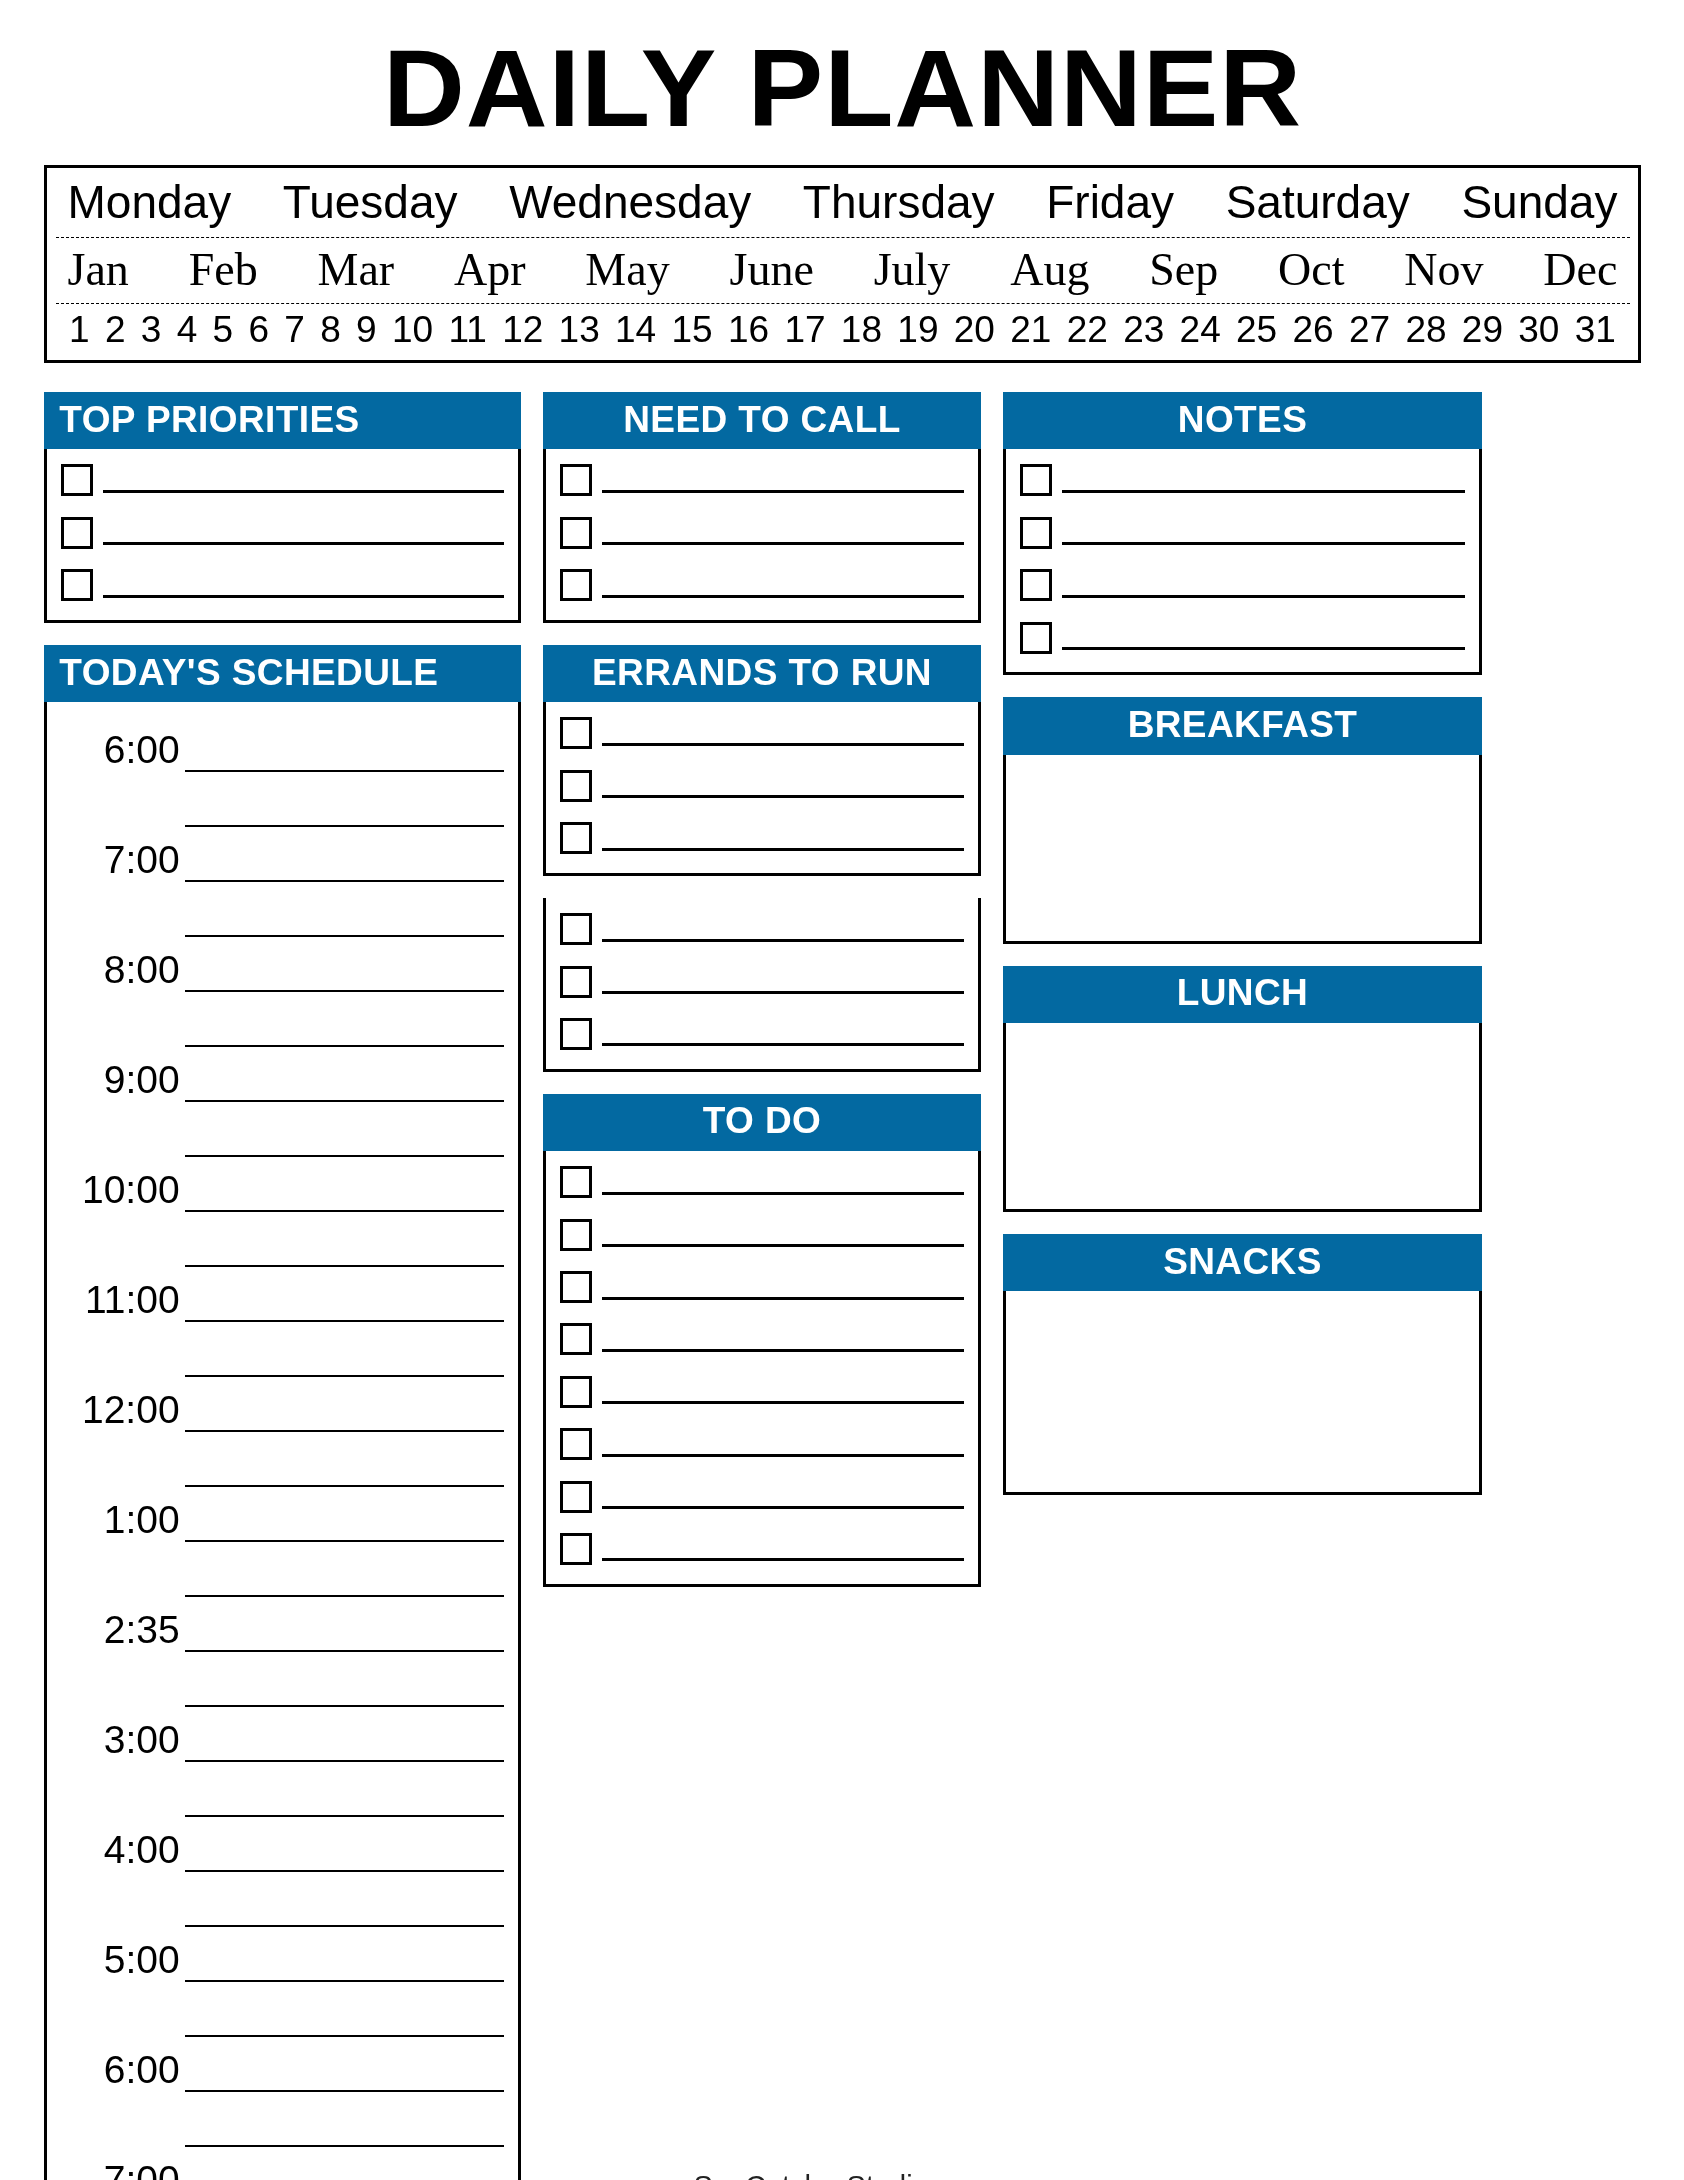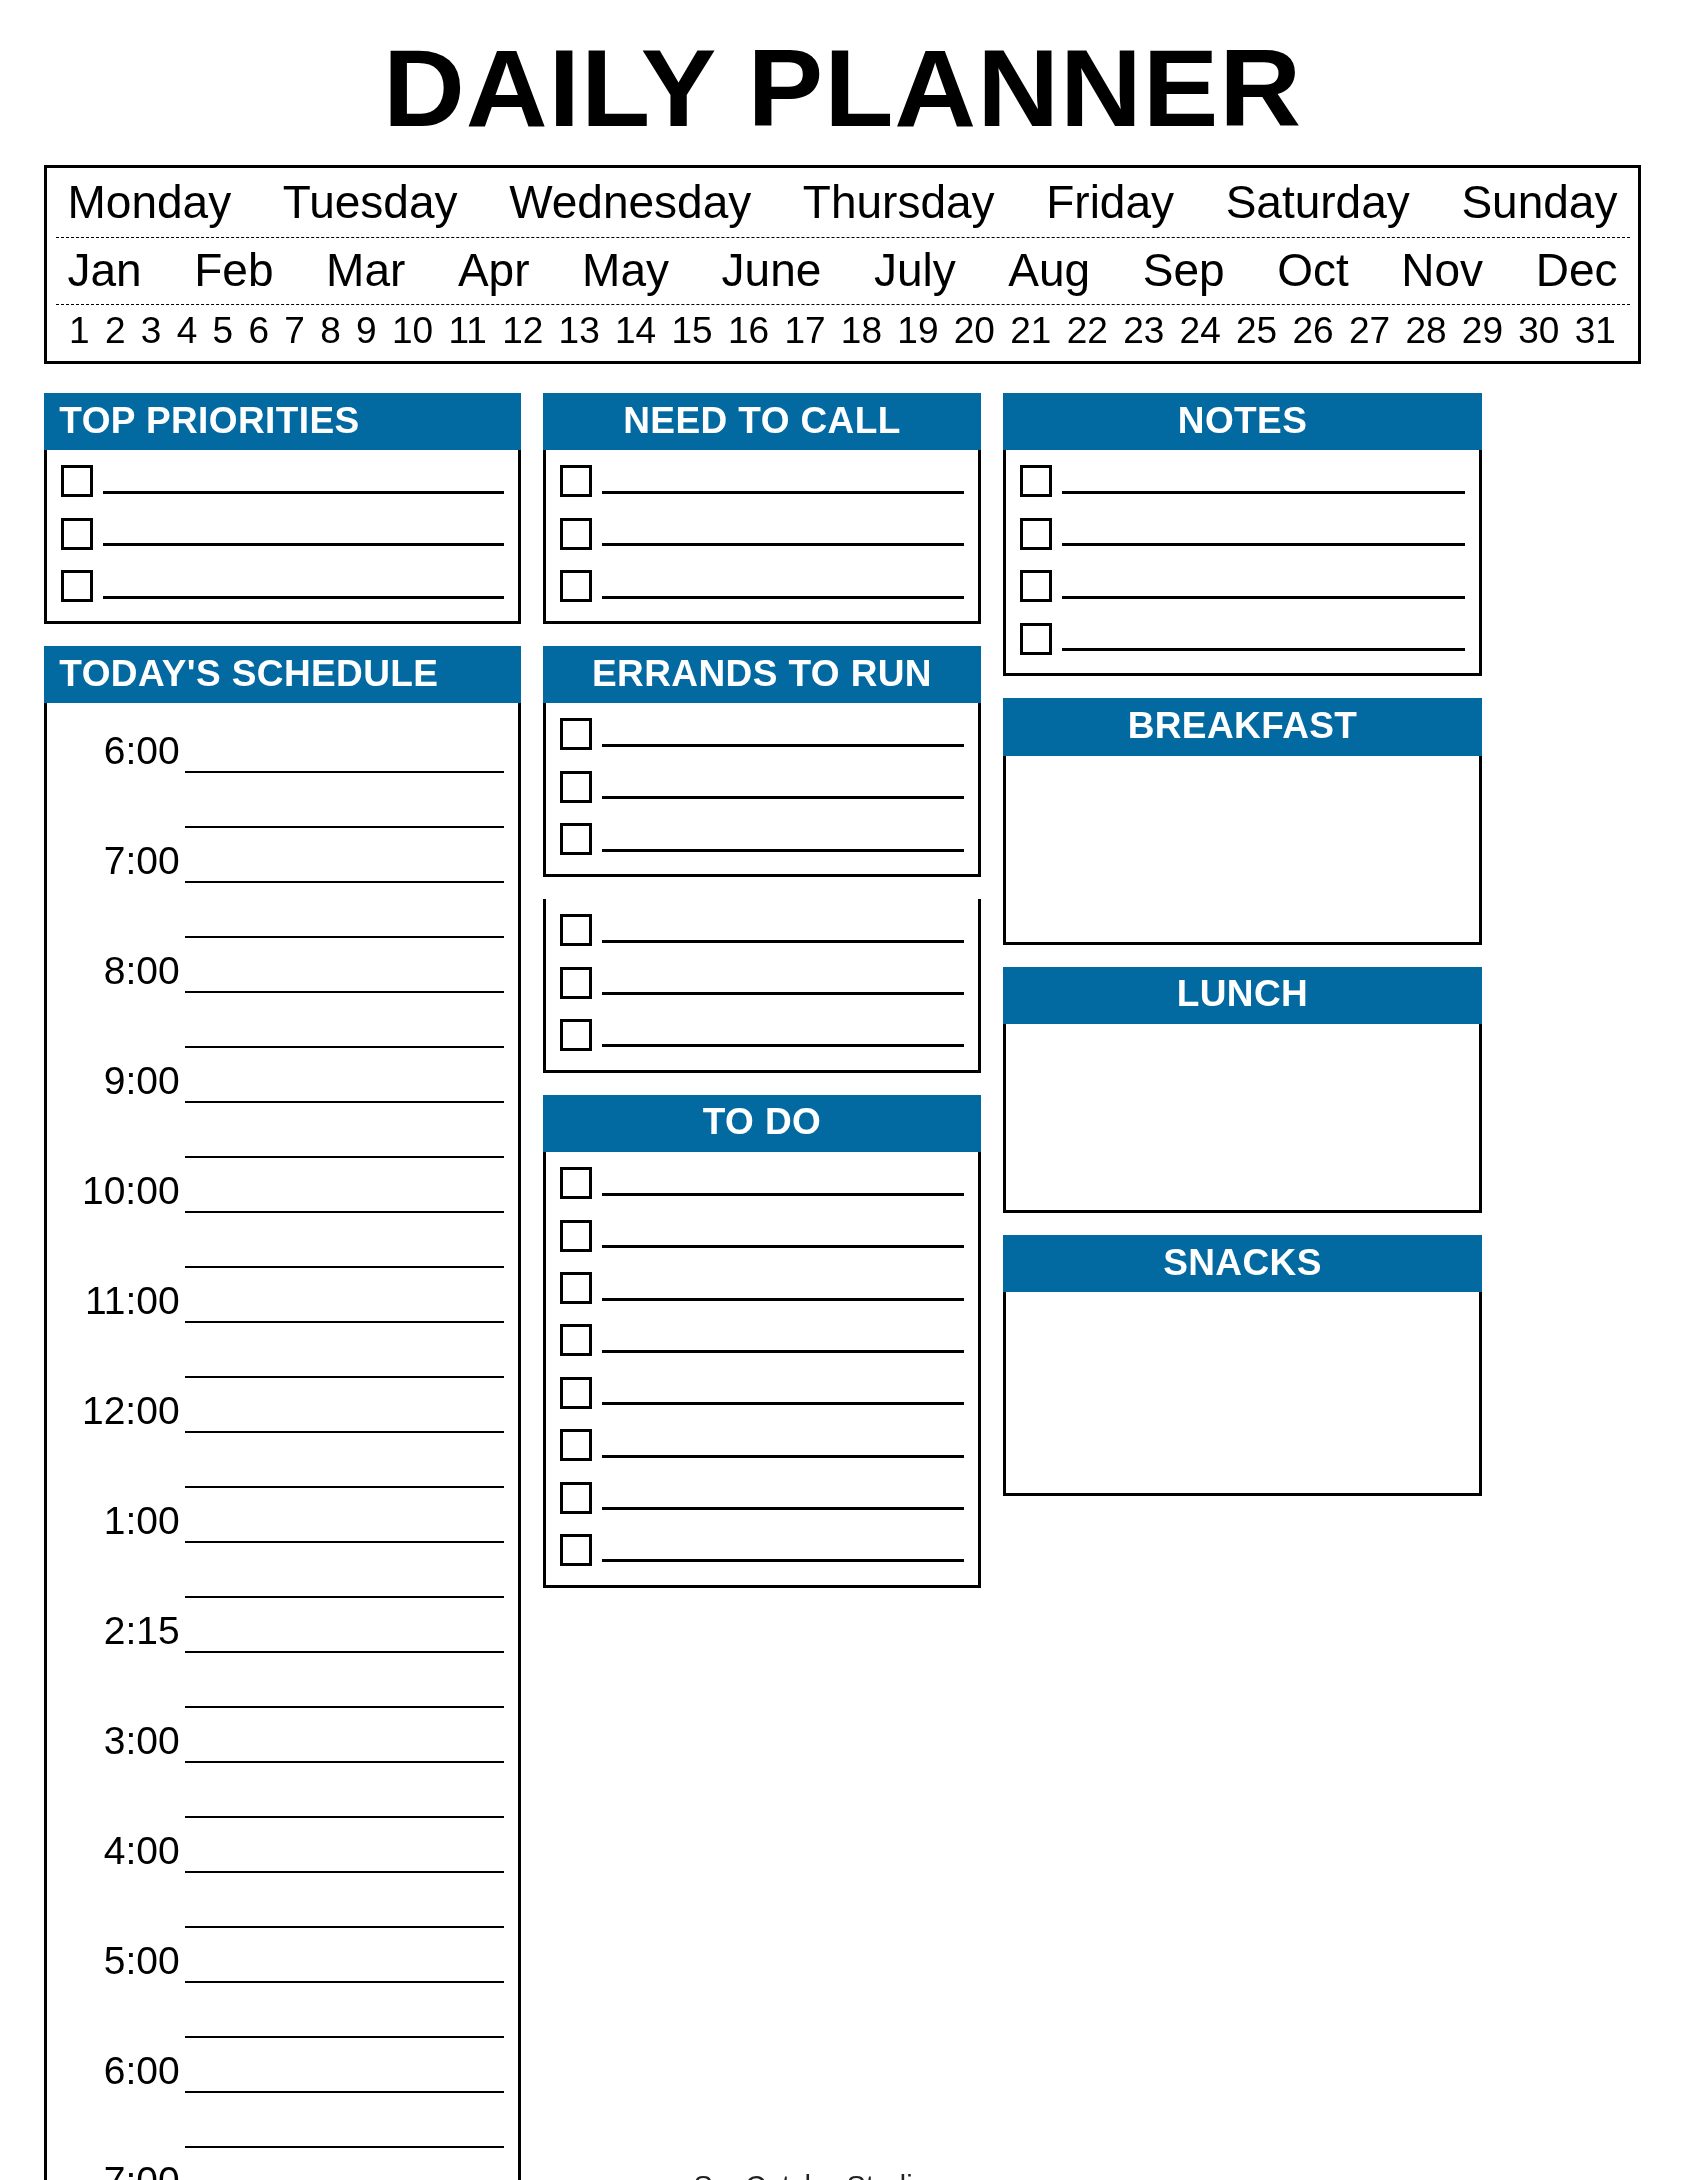--- a/index.html
+++ b/index.html
@@ -47,21 +47,21 @@
     justify-content: space-between;
     align-items: baseline;
     font-size: 46px;
     padding: 0 12px;
   }
   .row-days { padding-bottom: 6.8px; text-align: right; }
   .divider {
     border-top: 1.7px dashed #000;
     margin: 1.7px 0 5.1px 0;
   }
-  .row-months { padding-bottom: 5.1px; }
+  .row-months { padding-bottom: 5.1px; font-family: Liberation Serif, serif; }
   .row-dates {
     display: flex;
     justify-content: space-between;
     align-items: baseline;
     font-size: 37px;
     padding: 0 13.6px;
   }
 
   
   .columns {
@@ -307,21 +307,21 @@
           </div>
           <div class="sched-row">
             <div class="sched-time">1:00</div>
             <div class="sched-line"></div>
           </div>
           <div class="sched-row half">
             <div class="sched-time"></div>
             <div class="sched-line"></div>
           </div>
           <div class="sched-row">
-            <div class="sched-time">2:15</div>
+            <div class="sched-time">2:35</div>
             <div class="sched-line"></div>
           </div>
           <div class="sched-row half">
             <div class="sched-time"></div>
             <div class="sched-line"></div>
           </div>
           <div class="sched-row">
             <div class="sched-time">3:00</div>
             <div class="sched-line"></div>
           </div>

